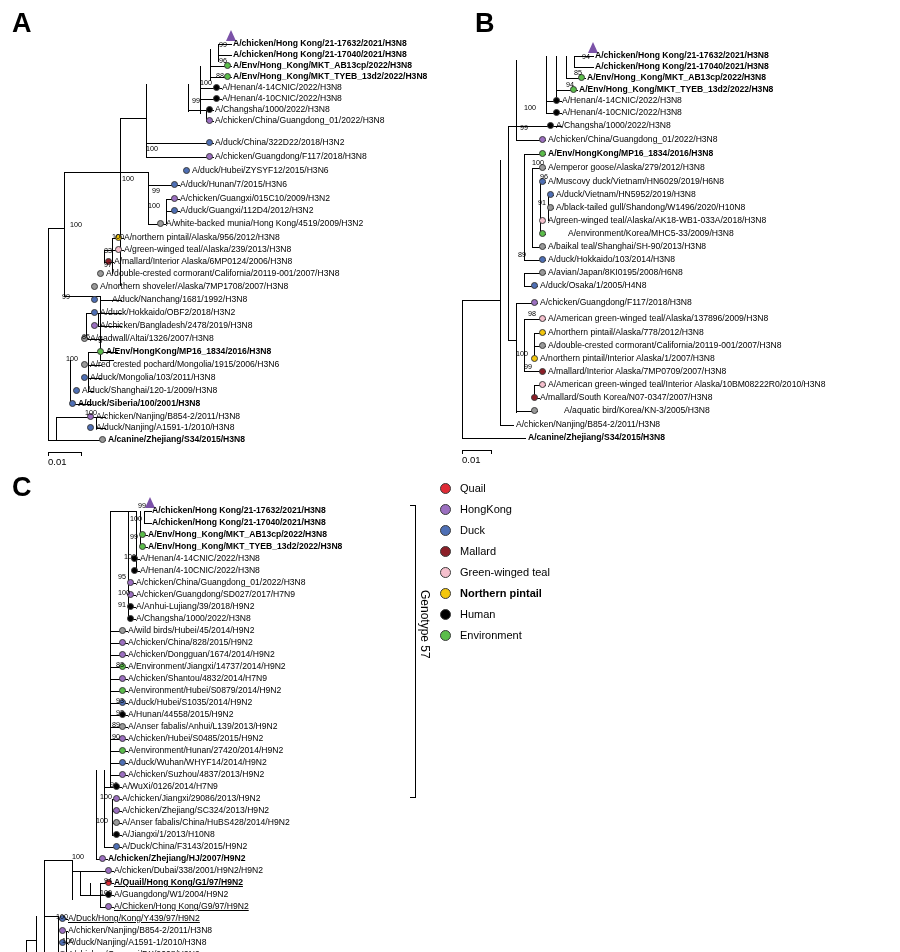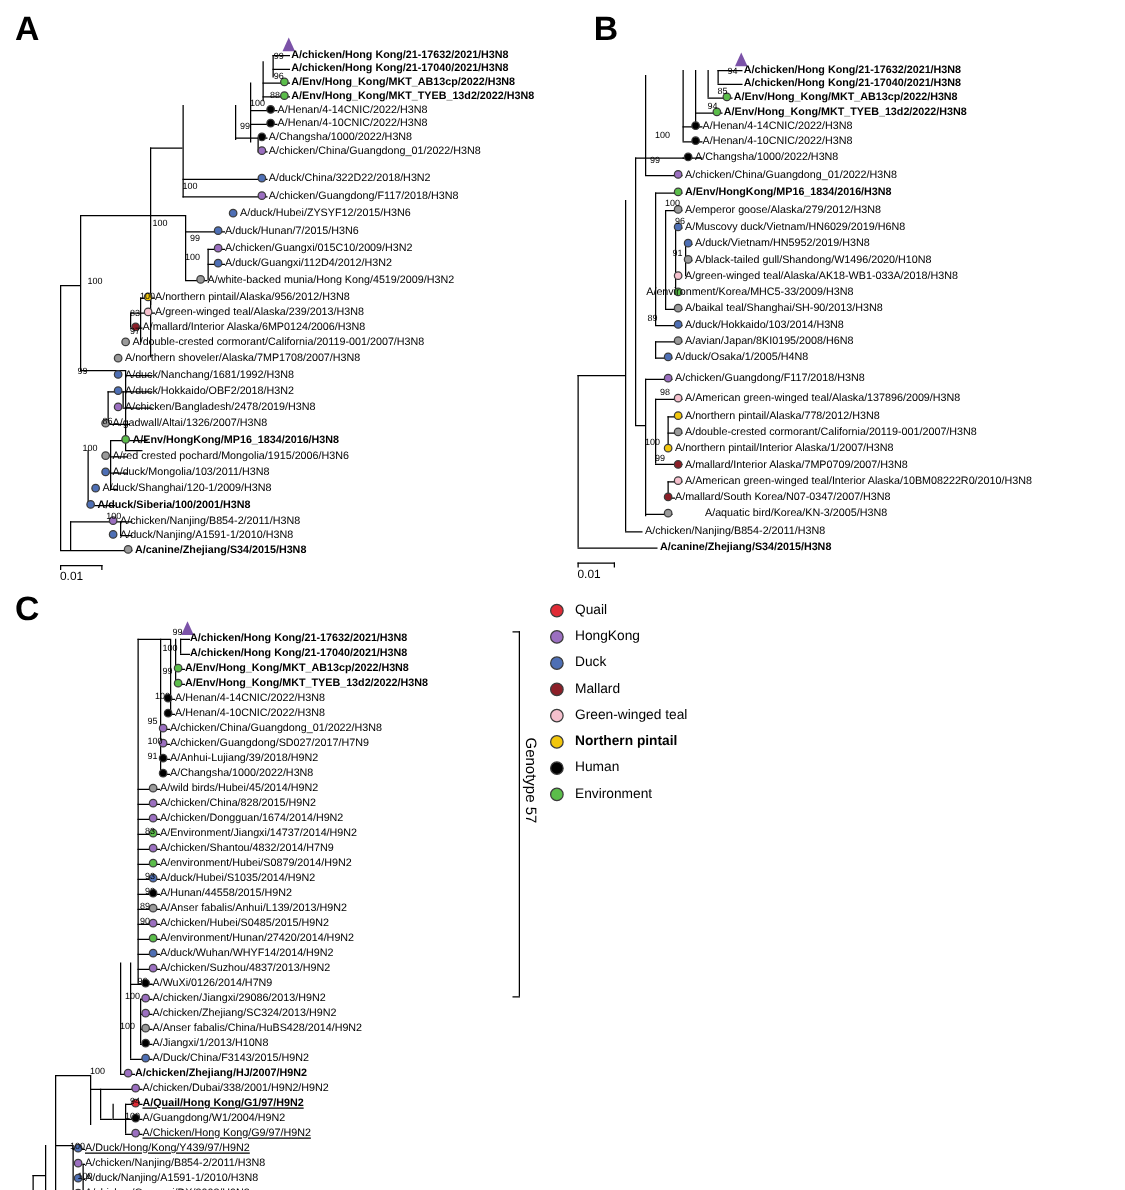--- a/index.html
+++ b/index.html
@@ -328,21 +328,21 @@
 <div class="tip-label" style="left: 124px; top: 232px;">A/northern pintail/Alaska/956/2012/H3N8</div>
 <div class="dot" style="left: 115px; top: 246px; background: rgb(245, 192, 205);"></div>
 <div class="tip-label" style="left: 124px; top: 244px;">A/green-winged teal/Alaska/239/2013/H3N8</div>
 <div class="dot" style="left: 105px; top: 258px; background: rgb(140, 31, 40);"></div>
 <div class="tip-label" style="left: 114px; top: 256px;">A/mallard/Interior Alaska/6MP0124/2006/H3N8</div>
 <div class="dot" style="left: 97px; top: 270px; background: rgb(154, 154, 154);"></div>
 <div class="tip-label" style="left: 106px; top: 268px;">A/double-crested cormorant/California/20119-001/2007/H3N8</div>
 <div class="dot" style="left: 91px; top: 283px; background: rgb(154, 154, 154);"></div>
 <div class="tip-label" style="left: 100px; top: 281px;">A/northern shoveler/Alaska/7MP1708/2007/H3N8</div>
 <div class="dot" style="left: 91px; top: 296px; background: rgb(78, 111, 181);"></div>
-<div class="tip-label" style="left: 100px; top: 294px;">A/duck/Nanchang/1681/1992/H3N8</div>
+<div class="tip-label" style="left: 100px; top: 294px; padding-left: 12px;">A/duck/Nanchang/1681/1992/H3N8</div>
 <div class="dot" style="left: 91px; top: 309px; background: rgb(78, 111, 181);"></div>
 <div class="tip-label" style="left: 100px; top: 307px;">A/duck/Hokkaido/OBF2/2018/H3N2</div>
 <div class="dot" style="left: 91px; top: 322px; background: rgb(155, 111, 192);"></div>
 <div class="tip-label" style="left: 100px; top: 320px;">A/chicken/Bangladesh/2478/2019/H3N8</div>
 <div class="dot" style="left: 81px; top: 335px; background: rgb(154, 154, 154);"></div>
 <div class="tip-label" style="left: 90px; top: 333px;">A/gadwall/Altai/1326/2007/H3N8</div>
 <div class="dot" style="left: 97px; top: 348px; background: rgb(91, 189, 74);"></div>
 <div class="tip-label bold" style="left: 106px; top: 346px;">A/Env/HongKong/MP16_1834/2016/H3N8</div>
 <div class="dot" style="left: 81px; top: 361px; background: rgb(154, 154, 154);"></div>
 <div class="tip-label" style="left: 90px; top: 359px;">A/red crested pochard/Mongolia/1915/2006/H3N6</div>
@@ -395,21 +395,21 @@
 <div class="tip-label" style="left: 548px; top: 162px;">A/emperor goose/Alaska/279/2012/H3N8</div>
 <div class="dot" style="left: 539px; top: 178px; background: rgb(78, 111, 181);"></div>
 <div class="tip-label" style="left: 548px; top: 176px;">A/Muscovy duck/Vietnam/HN6029/2019/H6N8</div>
 <div class="dot" style="left: 547px; top: 191px; background: rgb(78, 111, 181);"></div>
 <div class="tip-label" style="left: 556px; top: 189px;">A/duck/Vietnam/HN5952/2019/H3N8</div>
 <div class="dot" style="left: 547px; top: 204px; background: rgb(154, 154, 154);"></div>
 <div class="tip-label" style="left: 556px; top: 202px;">A/black-tailed gull/Shandong/W1496/2020/H10N8</div>
 <div class="dot" style="left: 539px; top: 217px; background: rgb(245, 192, 205);"></div>
 <div class="tip-label" style="left: 548px; top: 215px;">A/green-winged teal/Alaska/AK18-WB1-033A/2018/H3N8</div>
 <div class="dot" style="left: 539px; top: 230px; background: rgb(91, 189, 74);"></div>
-<div class="tip-label" style="left: 517px; top: 228px;">A/environment/Korea/MHC5-33/2009/H3N8</div>
+<div class="tip-label" style="left: 568px; top: 228px;">A/environment/Korea/MHC5-33/2009/H3N8</div>
 <div class="dot" style="left: 539px; top: 243px; background: rgb(154, 154, 154);"></div>
 <div class="tip-label" style="left: 548px; top: 241px;">A/baikal teal/Shanghai/SH-90/2013/H3N8</div>
 <div class="dot" style="left: 539px; top: 256px; background: rgb(78, 111, 181);"></div>
 <div class="tip-label" style="left: 548px; top: 254px;">A/duck/Hokkaido/103/2014/H3N8</div>
 <div class="dot" style="left: 539px; top: 269px; background: rgb(154, 154, 154);"></div>
 <div class="tip-label" style="left: 548px; top: 267px;">A/avian/Japan/8KI0195/2008/H6N8</div>
 <div class="dot" style="left: 531px; top: 282px; background: rgb(78, 111, 181);"></div>
 <div class="tip-label" style="left: 540px; top: 280px;">A/duck/Osaka/1/2005/H4N8</div>
 <div class="dot" style="left: 531px; top: 299px; background: rgb(155, 111, 192);"></div>
 <div class="tip-label" style="left: 540px; top: 297px;">A/chicken/Guangdong/F117/2018/H3N8</div>

